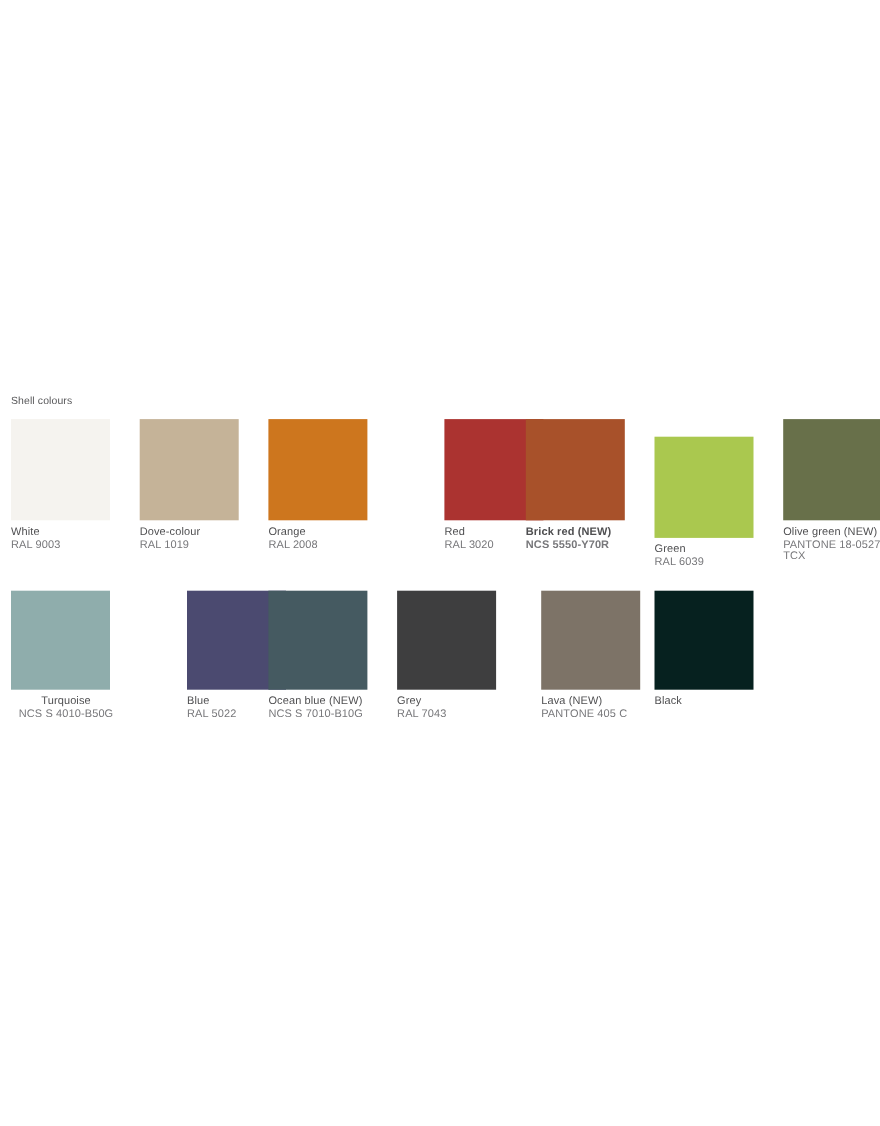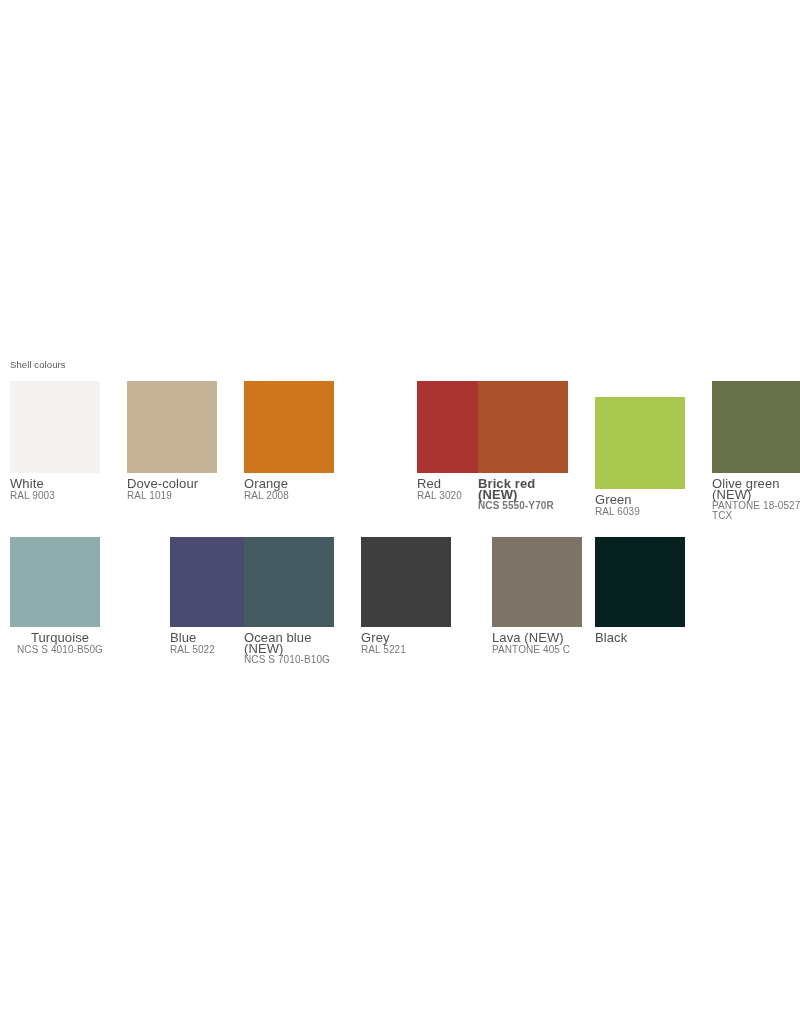--- a/index.html
+++ b/index.html
@@ -53,21 +53,21 @@
     width: 90px;
     height: 92px;
     display: block;
     background-repeat: no-repeat;
     background-size: cover;
   }
   .row-2 .swatch-chip { height: 90px; }
 
   .swatch-label {
     margin-top: 6px;
-    font-size: 13px;
+    font-size: 10px;
     line-height: 10.6px;
     color: #4f4f51;
     letter-spacing: 0.1px;
     max-width: 100px;
   }
 
   .swatch-code {
     margin-top: 1px;
     font-size: 10px;
     line-height: 10px;
@@ -93,21 +93,21 @@
       <div class="swatch-cell" style="left: 117px;">
         <div class="swatch-chip" title="Dove-colour" style="background-color: rgb(197, 179, 152);"></div>
         <div class="swatch-label">Dove-colour</div>
         <div class="swatch-code">RAL 1019</div>
       </div>
       <div class="swatch-cell" style="left: 234px;">
         <div class="swatch-chip" title="Orange" style="background-color: rgb(205, 118, 30);"></div>
         <div class="swatch-label">Orange</div>
         <div class="swatch-code">RAL 2008</div>
       </div>
-      <div class="swatch-cell" style="left: 367px; padding-left: 40px;">
+      <div class="swatch-cell" style="left: 354px; padding-left: 40px;">
         <div class="swatch-chip" title="Red" style="background-color: rgb(171, 51, 48);"></div>
         <div class="swatch-label">Red</div>
         <div class="swatch-code">RAL 3020</div>
       </div>
       <div class="swatch-cell" style="left: 468px; font-weight: bold;">
         <div class="swatch-chip" title="Brick red (NEW)" style="background-color: rgb(168, 81, 42);"></div>
         <div class="swatch-label">Brick red (NEW)</div>
         <div class="swatch-code">NCS 5550-Y70R</div>
       </div>
       <div class="swatch-cell" style="left: 585px; margin-top: 16px;">
@@ -133,21 +133,21 @@
         <div class="swatch-code">RAL 5022</div>
       </div>
       <div class="swatch-cell" style="left: 234px;">
         <div class="swatch-chip" title="Ocean blue (NEW)" style="background-color: rgb(69, 90, 97);"></div>
         <div class="swatch-label">Ocean blue (NEW)</div>
         <div class="swatch-code">NCS S 7010-B10G</div>
       </div>
       <div class="swatch-cell" style="left: 351px;">
         <div class="swatch-chip" title="Grey" style="background-color: rgb(62, 62, 63);"></div>
         <div class="swatch-label">Grey</div>
-        <div class="swatch-code">RAL 5221</div>
+        <div class="swatch-code">RAL 7043</div>
       </div>
       <div class="swatch-cell" style="left: 462px; margin-left: 20px;">
         <div class="swatch-chip" title="Lava (NEW)" style="background-color: rgb(125, 115, 103);"></div>
         <div class="swatch-label">Lava (NEW)</div>
         <div class="swatch-code">PANTONE 405 C</div>
       </div>
       <div class="swatch-cell" style="left: 585px;">
         <div class="swatch-chip" title="Black" style="background-color: rgb(6, 33, 31);"></div>
         <div class="swatch-label">Black</div>
       </div>

